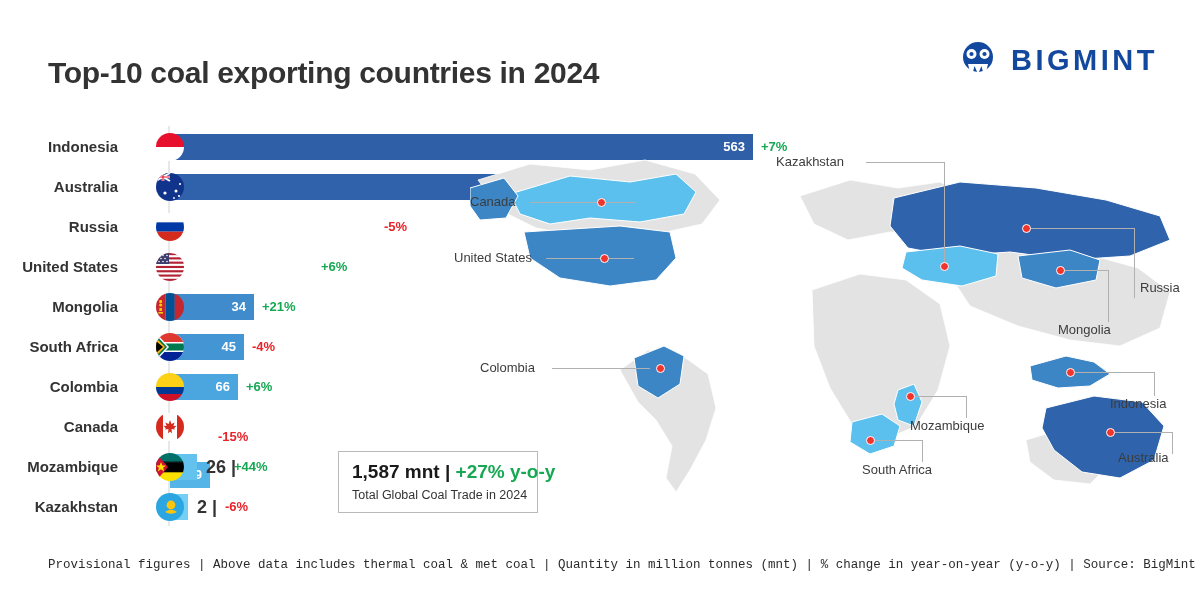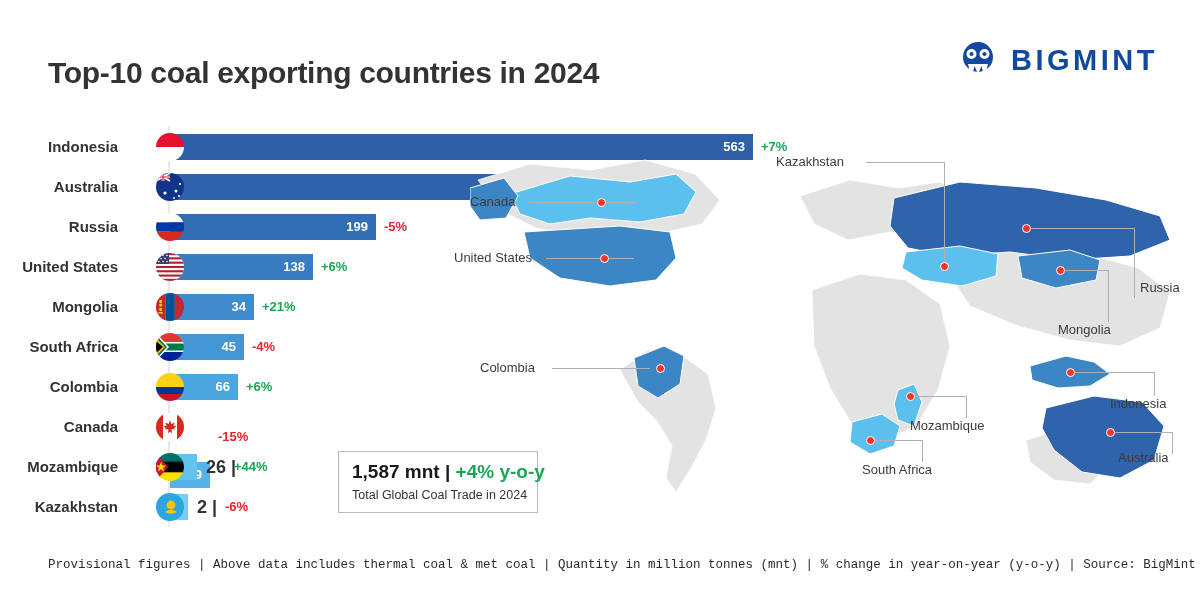--- a/index.html
+++ b/index.html
@@ -142,39 +142,31 @@
           <circle cx="20" cy="18" r="1.5" fill="#fff"></circle>
           <circle cx="24" cy="11" r="1.1" fill="#fff"></circle>
           <circle cx="23" cy="23" r="1.1" fill="#fff"></circle>
           <circle cx="18" cy="25" r="0.9" fill="#fff"></circle>
           <circle cx="9" cy="20" r="1.6" fill="#fff"></circle>
         </svg>
       </span>
     </div>
     <div class="bar-row" style="top: 88px;">
       <div class="bar-label">Russia</div>
-      <div class="bar-track" style="width: 206px;">
-        <div class="bar-fill" style="width: 100%; background: rgb(49, 110, 180);"></div>
-        <span class="bar-value-in">199</span>
-      </div>
       <span class="bar-pct" style="left: 384px; color: rgb(232, 36, 42);">-5%</span>
       <span class="flag">
         <svg viewBox="0 0 28 28">
           <rect width="28" height="9.34" fill="#fff"></rect>
           <rect y="9.34" width="28" height="9.33" fill="#0039a6"></rect>
           <rect y="18.67" width="28" height="9.33" fill="#d52b1e"></rect>
         </svg>
       </span>
     </div>
     <div class="bar-row" style="top: 128px;">
       <div class="bar-label">United States</div>
-      <div class="bar-track" style="width: 143px;">
-        <div class="bar-fill" style="width: 100%; background: rgb(58, 124, 192);"></div>
-        <span class="bar-value-in">138</span>
-      </div>
       <span class="bar-pct" style="left: 321px; color: rgb(23, 168, 83);">+6%</span>
       <span class="flag">
         <svg viewBox="0 0 28 28">
           <rect width="28" height="28" fill="#fff"></rect>
           <g fill="#b22234">
             <rect y="0" width="28" height="2.15"></rect>
             <rect y="4.3" width="28" height="2.15"></rect>
             <rect y="8.6" width="28" height="2.15"></rect>
             <rect y="12.9" width="28" height="2.15"></rect>
             <rect y="17.2" width="28" height="2.15"></rect>
@@ -301,21 +293,21 @@
           <path d="M9 19 Q15 14.5 21 19 Q15 22.5 9 19 Z" fill="#fec50c"></path>
         </svg>
       </span>
     </div>
   </div>
 
 <div id="total-box">
   <div class="line1">
     <span>1,587 mnt</span>
     <span>|</span>
-    <span class="yoy">+4% y-o-y</span>
+    <span class="yoy">+27% y-o-y</span>
   </div>
   <div class="line2">Total Global Coal Trade in 2024</div>
 </div>
 
 <div id="world-map">
   <svg width="730" height="390" viewBox="0 0 730 390">
     <g fill="#e3e3e3" stroke="#ffffff" stroke-width="0.8">
       <path d="M8,40 L60,24 L120,30 L175,20 L225,34 L250,60 L232,84 L196,92 L150,86 L110,96 L66,88 L30,70 Z"></path>
       <path d="M150,230 L178,210 L210,214 L238,234 L246,268 L236,300 L220,330 L206,352 L196,338 L202,306 L186,280 L168,262 Z"></path>
       <path d="M330,56 L380,40 L428,48 L470,42 L500,58 L496,82 L462,96 L420,92 L378,100 L344,84 Z"></path>

